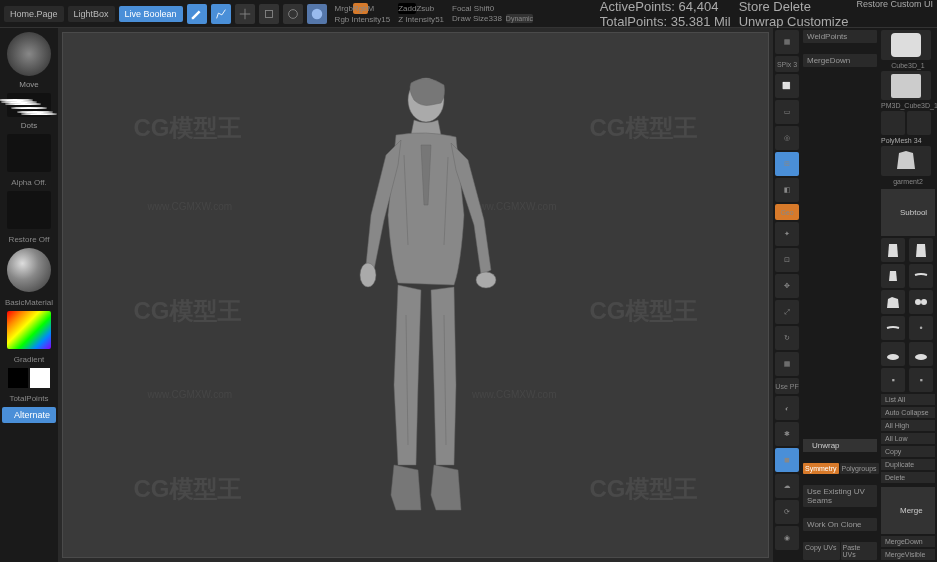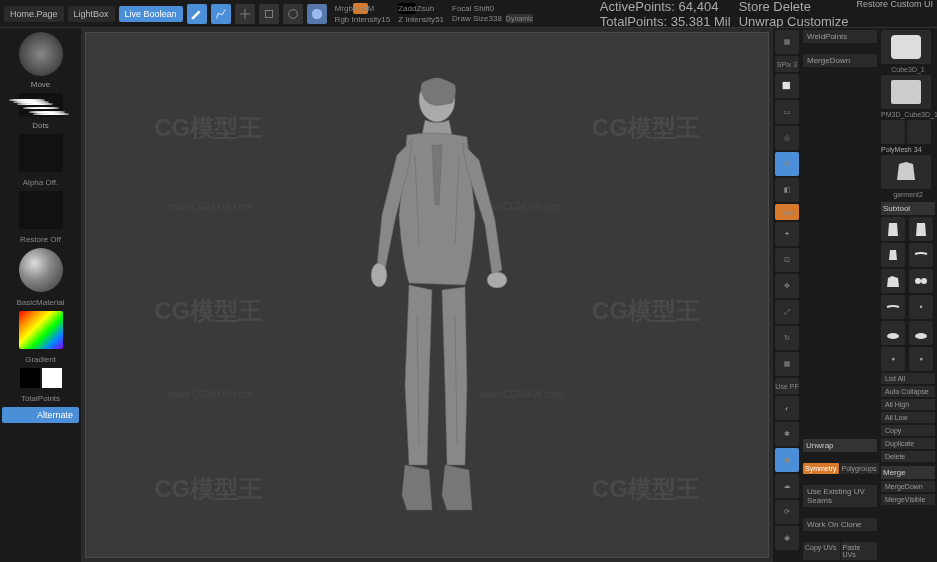--- a/index.html
+++ b/index.html
@@ -9,21 +9,21 @@
 .tb-btn { background: #2a2a2a; padding: 3px 6px; border-radius: 2px; cursor: pointer; font-size: 9px; color: #bbb; }
 .tb-btn.active { background: #4a8fd8; color: #fff; }
 .tb-icon { width: 20px; height: 20px; background: #333; display: flex; align-items: center; justify-content: center; border-radius: 2px; }
 .tb-icon.active { background: #4a8fd8; }
 .tb-group { display: flex; flex-direction: column; gap: 1px; margin-left: 4px; }
 .tb-label { font-size: 8px; color: #888; display: flex; align-items: center; }
 .tb-val { background: #333; padding: 1px 0; border-radius: 2px; }
 .tb-right { margin-left: auto; display: flex; gap: 8px; }
 .tb-stat { display: flex; flex-direction: column; font-size: 13px; }
 .main { display: flex; flex: 1; overflow: hidden; }
-.left-panel { width: 81px; background: #1a1a1a; display: flex; flex-direction: column; align-items: center; padding: 4px 2px; gap: 4px; }
+.left-panel { width: 58px; background: #1a1a1a; display: flex; flex-direction: column; align-items: center; padding: 4px 2px; gap: 4px; }
 .brush-preview { width: 44px; height: 44px; background: radial-gradient(circle, #888 0%, #444 70%, #222 100%); border-radius: 50%; }
 .brush-label { font-size: 8px; color: #999; }
 .stroke-preview { width: 44px; height: 24px; background: #111; border-radius: 2px; position: relative; }
 .stroke-preview::after { content: ''; position: absolute; left: 4px; top: 14px; width: 36px; height: 2px; background: #fff; border-radius: 50%; box-shadow: -14px -8px 0 #fff, -10px -6px 0 #fff, -6px -4px 0 #fff, 6px 4px 0 #fff, 10px 6px 0 #fff; }
 .alpha-preview { width: 44px; height: 38px; background: #111; border-radius: 2px; }
 .material-preview { width: 44px; height: 44px; background: radial-gradient(circle at 35% 35%, #ddd 0%, #888 40%, #333 100%); border-radius: 50%; }
 .color-main { width: 44px; height: 38px; background: linear-gradient(135deg, #ff0000, #ff8800, #ffff00, #00ff00, #0088ff, #8800ff); border-radius: 2px; }
 .color-swatches { display: flex; gap: 2px; }
 .swatch { width: 20px; height: 20px; }
 .swatch.black { background: #000; }
@@ -35,27 +35,27 @@
 .watermark { position: absolute; color: rgba(255,255,255,0.08); font-size: 24px; font-weight: bold; pointer-events: none; }
 .wm-url { position: absolute; color: rgba(255,255,255,0.06); font-size: 10px; pointer-events: none; }
 .right-tools { width: 28px; background: #1a1a1a; display: flex; flex-direction: column; gap: 2px; padding: 2px; }
 .rt-icon { width: 24px; height: 24px; background: #2a2a2a; border-radius: 2px; display: flex; align-items: center; justify-content: center; font-size: 7px; color: #888; }
 .rt-icon.active { background: #4a8fd8; }
 .rt-icon.orange { background: #d87a2a; }
 .rt-small { height: 16px; font-size: 7px; }
 .right-panel { width: 78px; background: #1a1a1a; display: flex; flex-direction: column; padding: 2px; gap: 11px; }
 .rp-item { background: #2a2a2a; padding: 2px 4px; font-size: 8px; color: #999; border-radius: 1px; }
 .rp-item.orange { background: #d87a2a; color: #fff; }
-.rp-section { font-size: 8px; color: #ccc; padding: 2px 3px; background: #333; margin-top: 2px; }
+.rp-section { font-size: 8px; color: #ccc; padding: 2px 9px; background: #333; margin-top: 2px; }
 .rp-row { display: flex; gap: 1px; }
 .rp-row .rp-item { flex: 1; font-size: 7px; padding: 2px; }
 .far-right { width: 58px; background: #1a1a1a; display: flex; flex-direction: column; padding: 2px; gap: 2px; }
 .fr-thumb { width: 50px; height: 34px; background: #2a2a2a; border-radius: 2px; display: flex; align-items: center; justify-content: center; }
 .fr-label { font-size: 7px; color: #888; text-align: center; }
-.fr-section { font-size: 8px; color: #ccc; padding: 2px; background: #333; margin-top: 2px; }
+.fr-section { font-size: 8px; color: #ccc; padding: 19px; background: #333; margin-top: 2px; }
 .fr-btn { background: #2a2a2a; padding: 2px 4px; font-size: 7px; color: #999; }
 .subtool-grid { display: grid; grid-template-columns: 1fr 1fr; gap: 2px; }
 .st-item { width: 24px; height: 24px; background: #2a2a2a; border-radius: 2px; display: flex; align-items: center; justify-content: center; }
 .thumb-shape { width: 30px; height: 24px; background: #666; border-radius: 2px; }
 svg.icon-svg { width: 14px; height: 14px; }
 </style>
 </head>
 <body>
 
 <div class="app">

